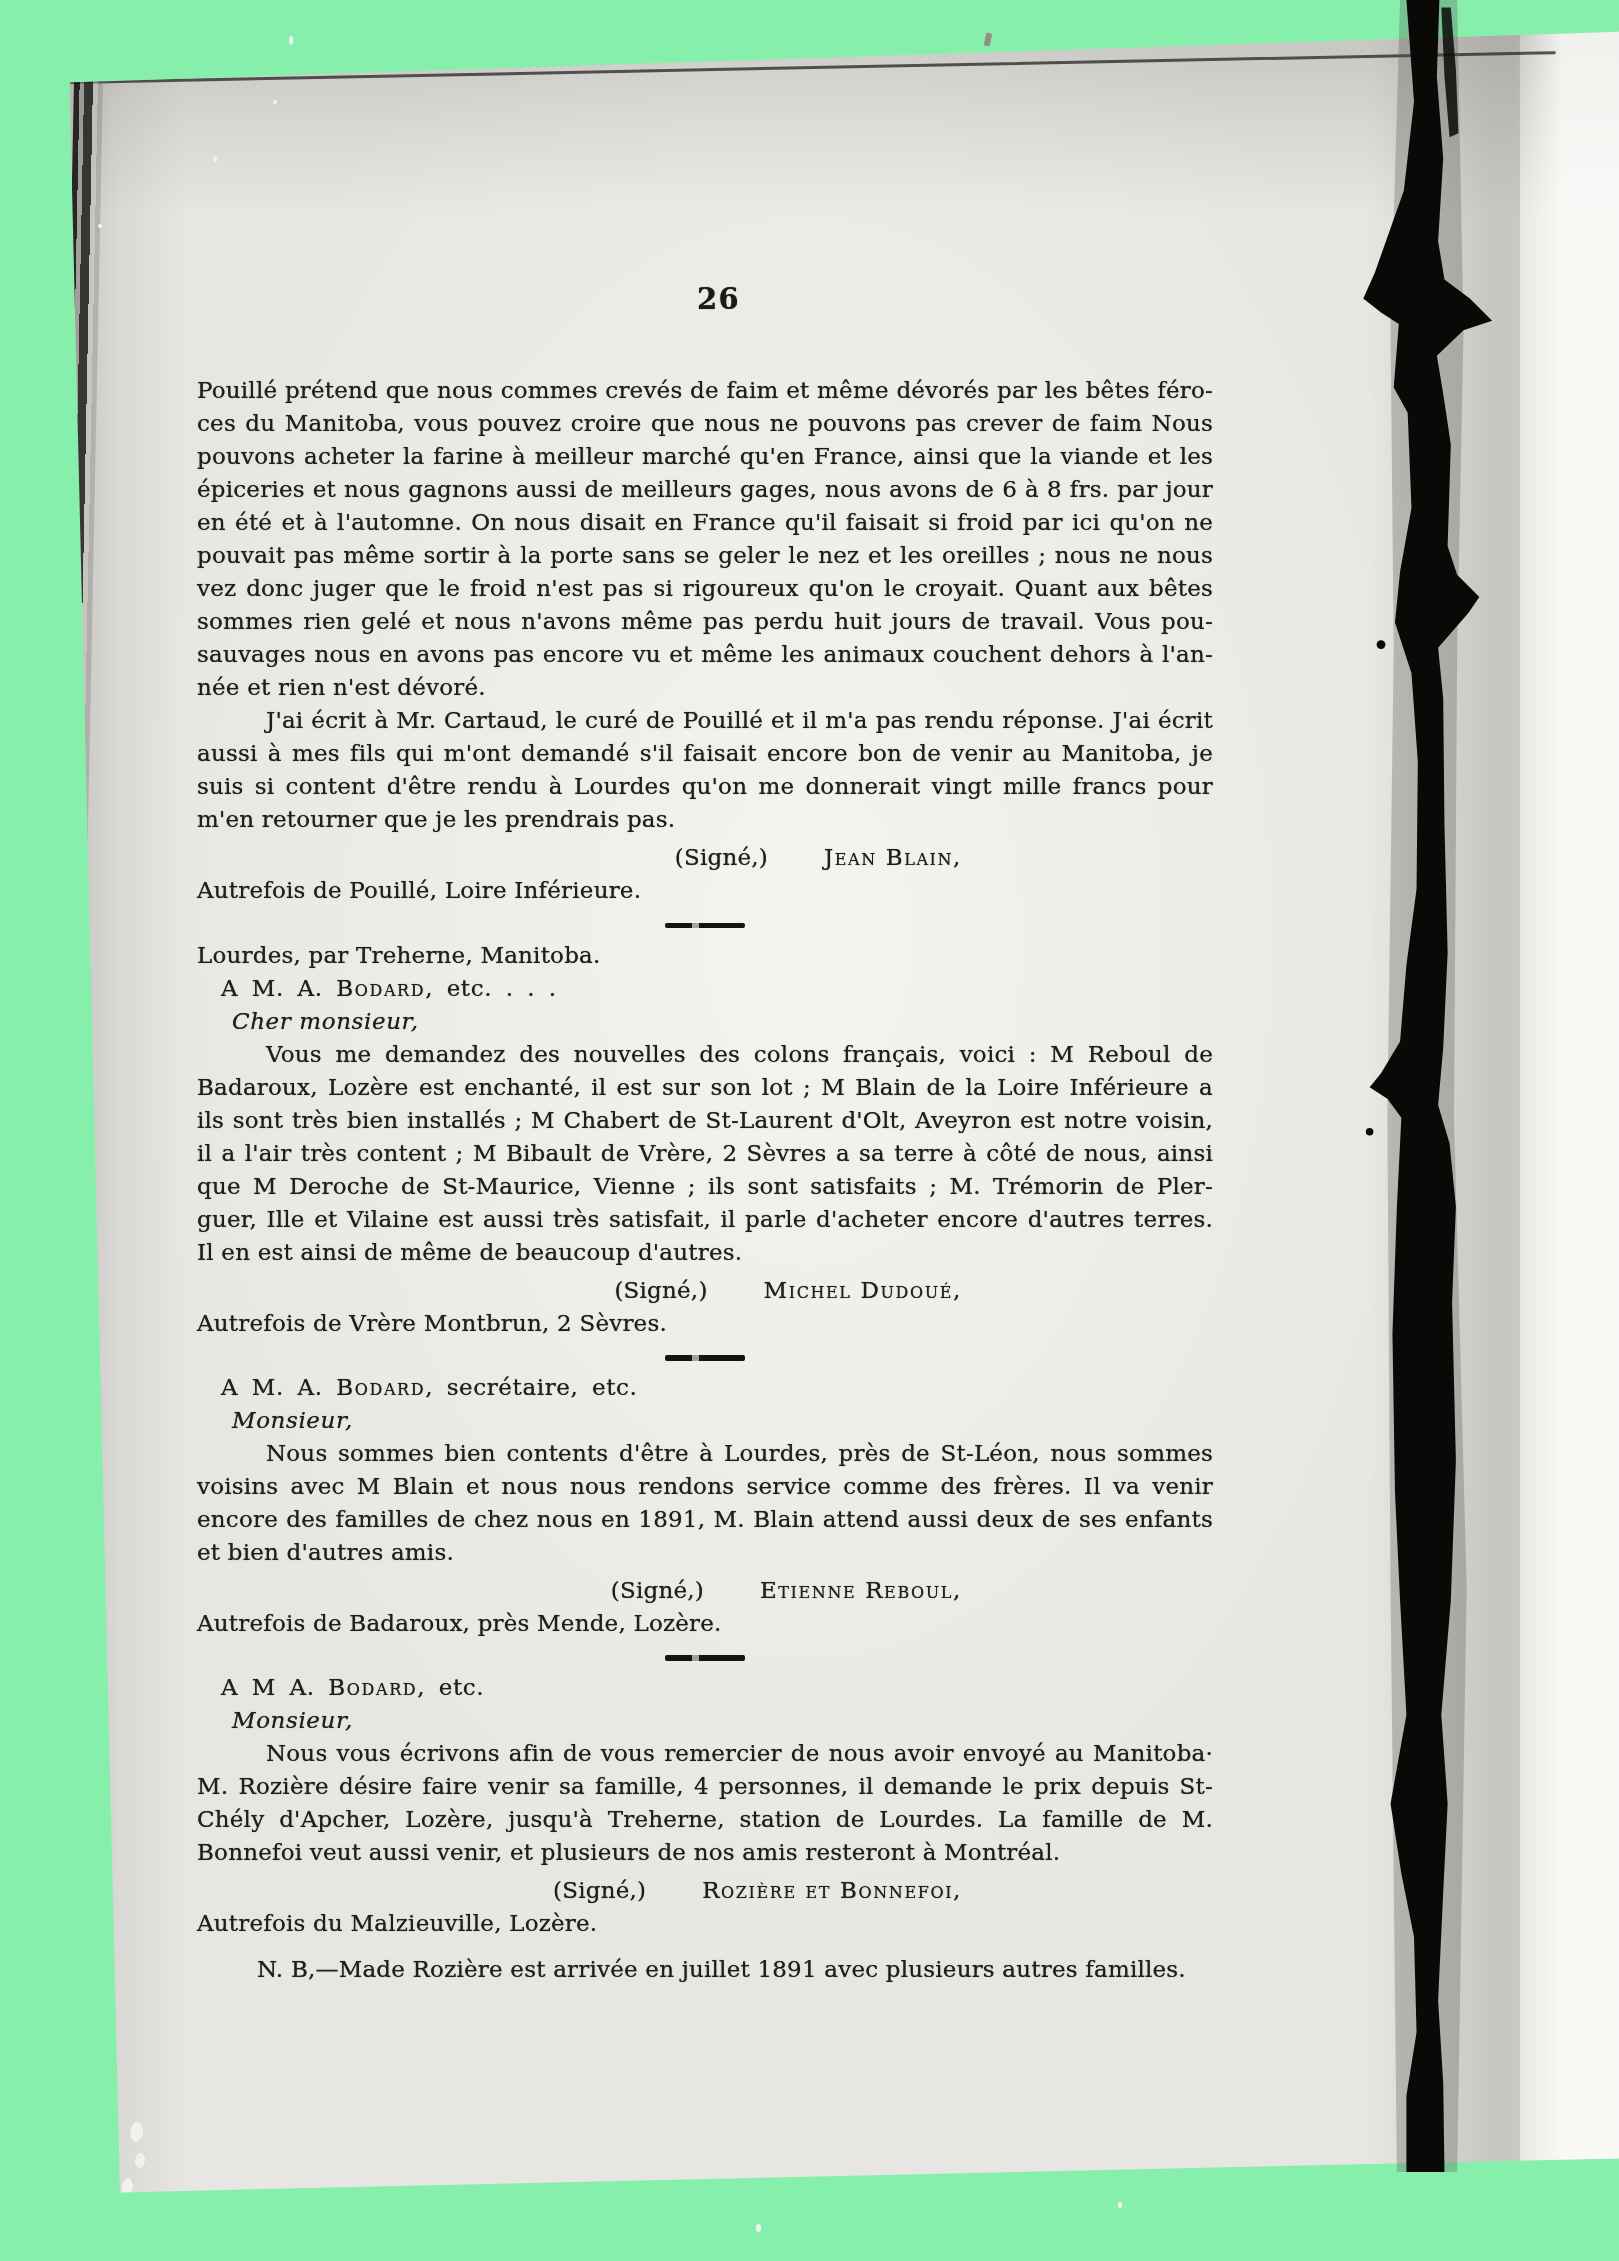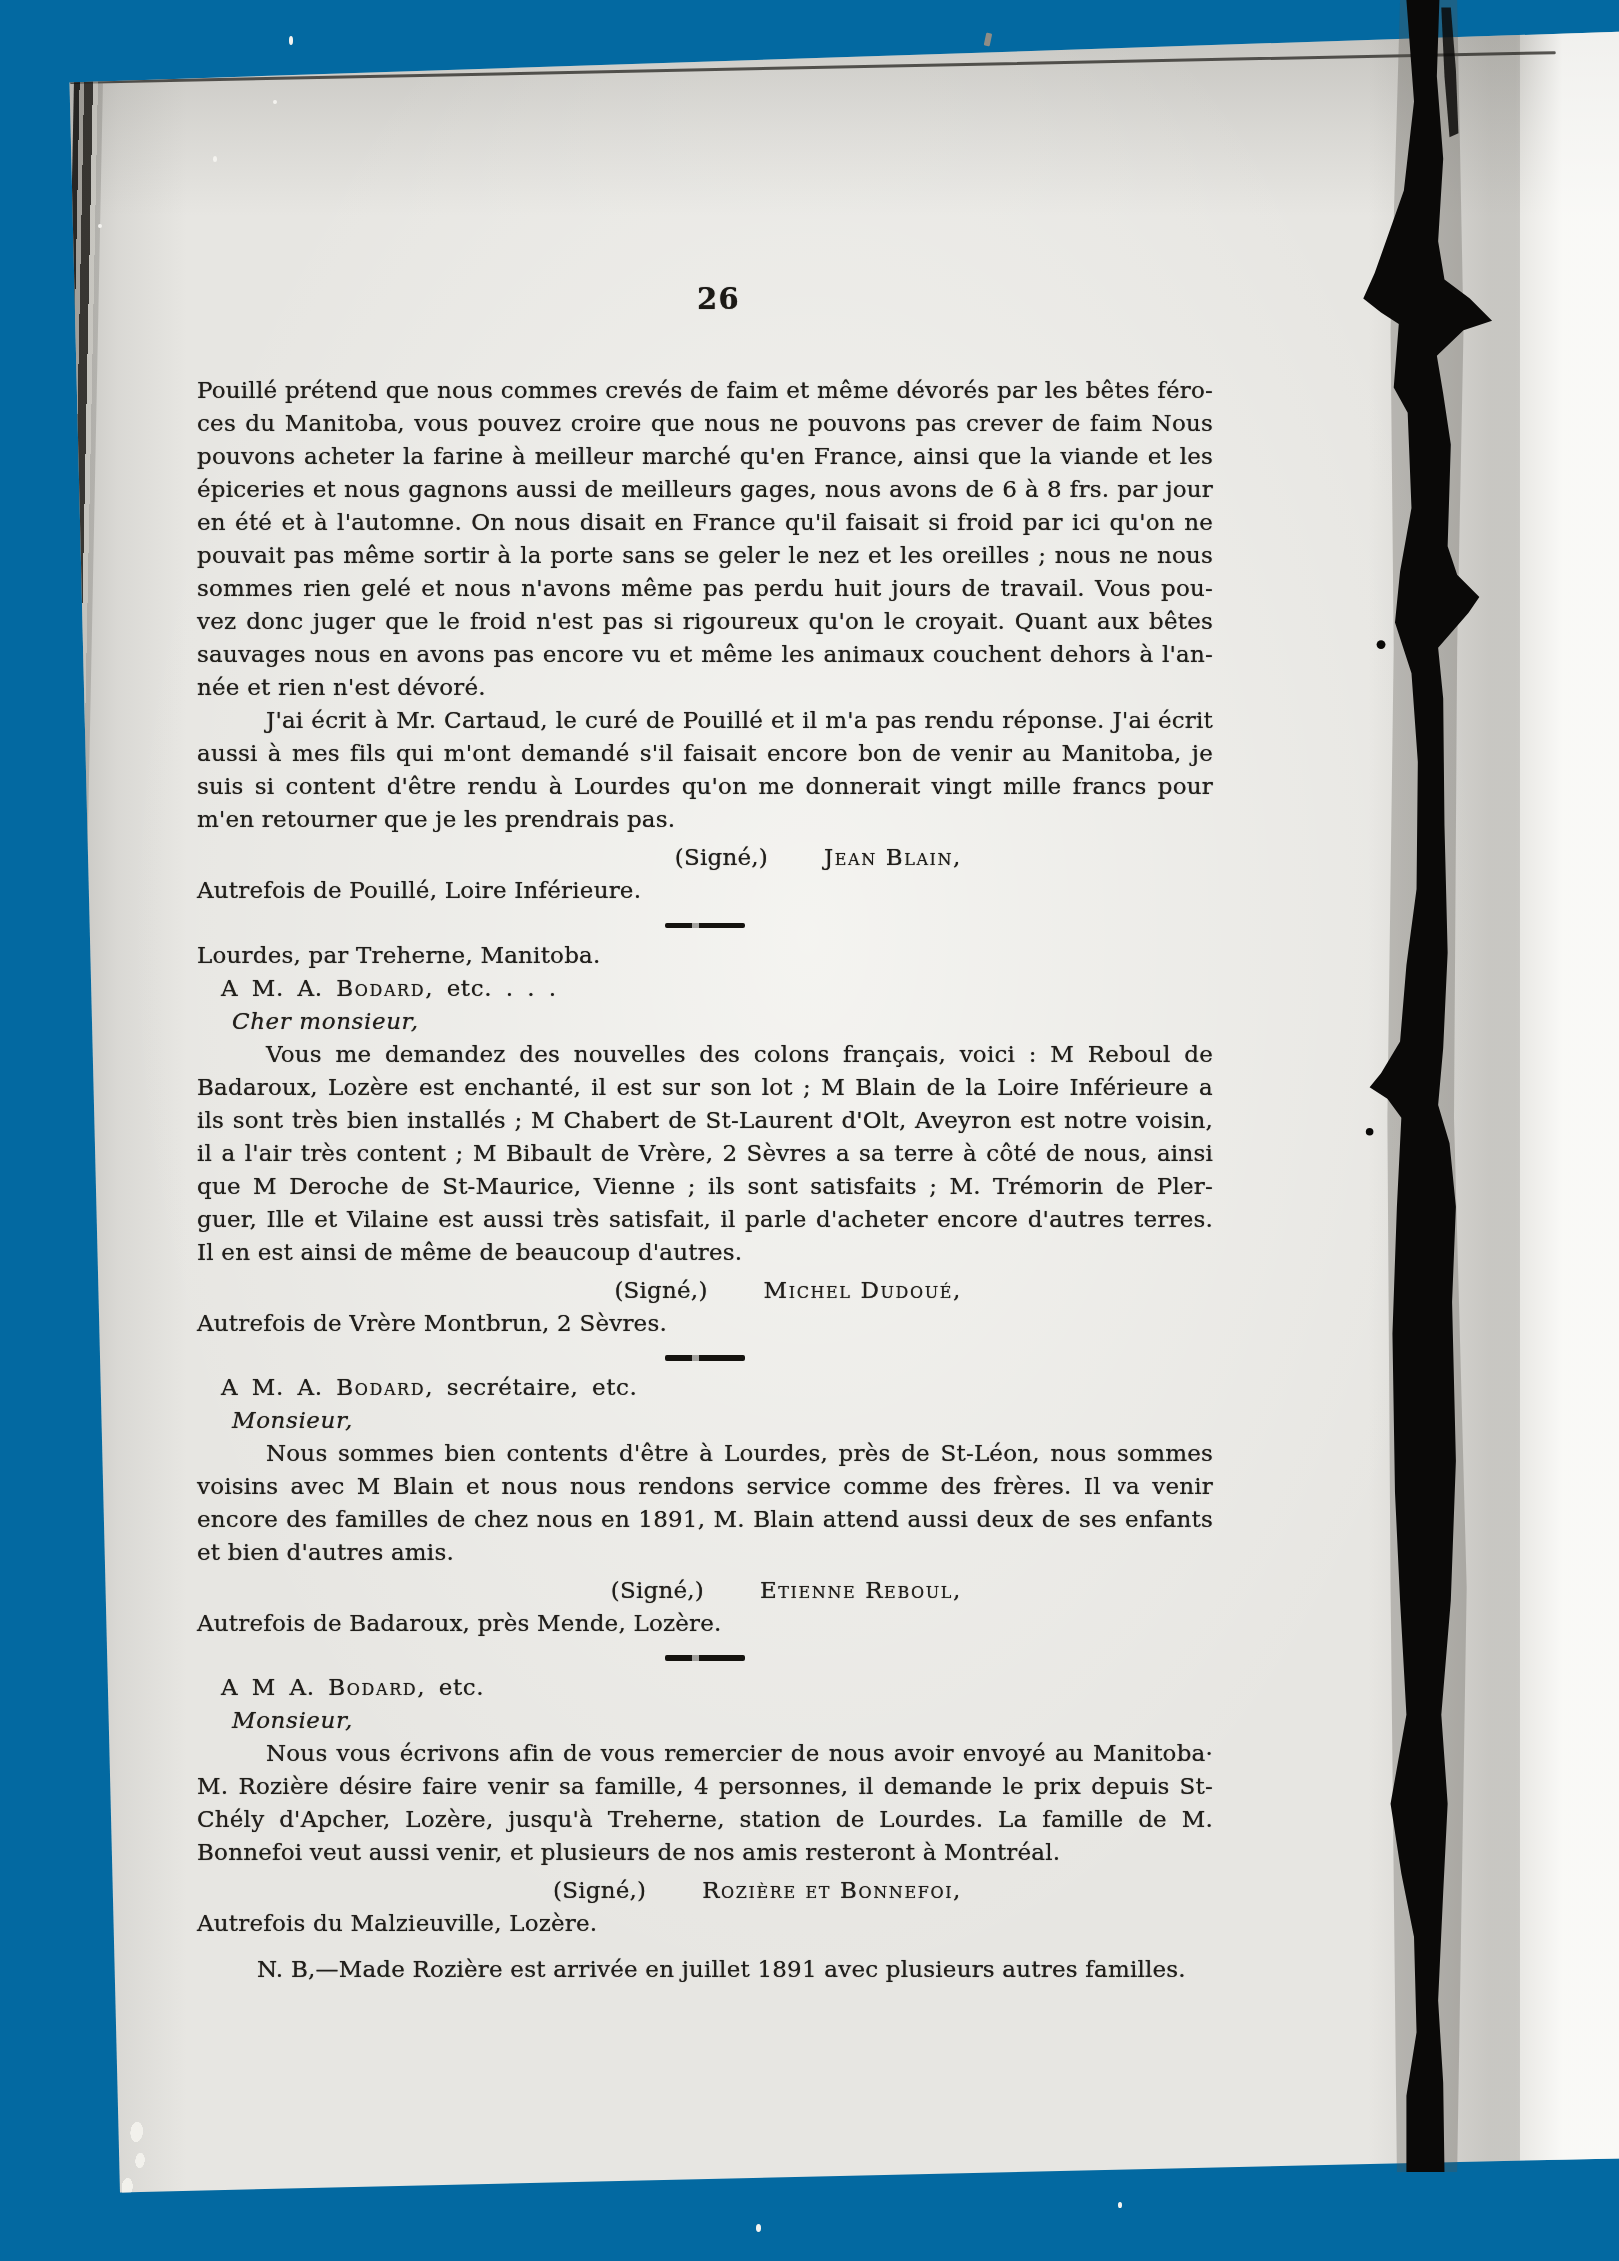--- a/index.html
+++ b/index.html
@@ -1,19 +1,19 @@
 <!DOCTYPE html>
 <html style="font-size:10.2px"><head>
 <meta charset="utf-8">
 <style>
   html,body{margin:0;padding:0;background:#000;}
   .scan{
     position:relative;
     width:1620px;height:2261px;
-    background:#0369a1;
+    background:#86efac;
     overflow:hidden;
     font-family:"DejaVu Serif","Liberation Serif",serif;
   }
   
   .paper{
     position:absolute;left:60px;top:25.4px;width:1559px;height:2172px;
     background:
       radial-gradient(ellipse at 48% 42%, rgba(255,255,252,.55) 0%, rgba(255,255,252,0) 60%),
       linear-gradient(180deg, rgba(118,116,110,.30) 0px, rgba(118,116,110,.12) 108px, rgba(118,116,110,0) 191px),
       linear-gradient(90deg, rgba(96,94,88,.28) 0px, rgba(96,94,88,.10) 57px, rgba(96,94,88,0) 127px),
@@ -105,22 +105,22 @@
 
     <div class="text-col">
 
       <div class="para no-indent">
           <div class="tline">Pouillé prétend que nous commes crevés de faim et même dévorés par les bêtes féro-</div>
           <div class="tline">ces du Manitoba, vous pouvez croire que nous ne pouvons pas crever de faim   Nous</div>
           <div class="tline">pouvons acheter la farine à meilleur marché qu'en France, ainsi que la viande et les</div>
           <div class="tline">épiceries et nous gagnons aussi de meilleurs gages, nous avons de 6 à 8 frs. par jour</div>
           <div class="tline">en été et à l'automne.  On nous disait en France qu'il faisait si froid par ici qu'on ne</div>
           <div class="tline">pouvait pas même sortir à la porte sans se geler le nez et les oreilles ; nous ne nous</div>
+          <div class="tline">vez donc juger que le froid n'est pas si rigoureux qu'on le croyait.  Quant aux bêtes</div>
           <div class="tline">sommes rien gelé et nous n'avons même pas perdu huit jours de travail.  Vous pou-</div>
-          <div class="tline">vez donc juger que le froid n'est pas si rigoureux qu'on le croyait.  Quant aux bêtes</div>
           <div class="tline">sauvages nous en avons pas encore vu et même les animaux couchent dehors à l'an-</div>
           <div class="tline last">née et rien n'est dévoré.</div>
         </div>
       <div class="para">
           <div class="tline">J'ai écrit à Mr. Cartaud, le curé de Pouillé et il m'a pas rendu réponse. J'ai écrit</div>
           <div class="tline">aussi à mes fils qui m'ont demandé s'il faisait encore bon de venir au Manitoba, je</div>
           <div class="tline">suis si content d'être rendu à Lourdes qu'on me donnerait vingt mille francs pour</div>
           <div class="tline last">m'en retourner que je les prendrais pas.</div>
         </div>
 

